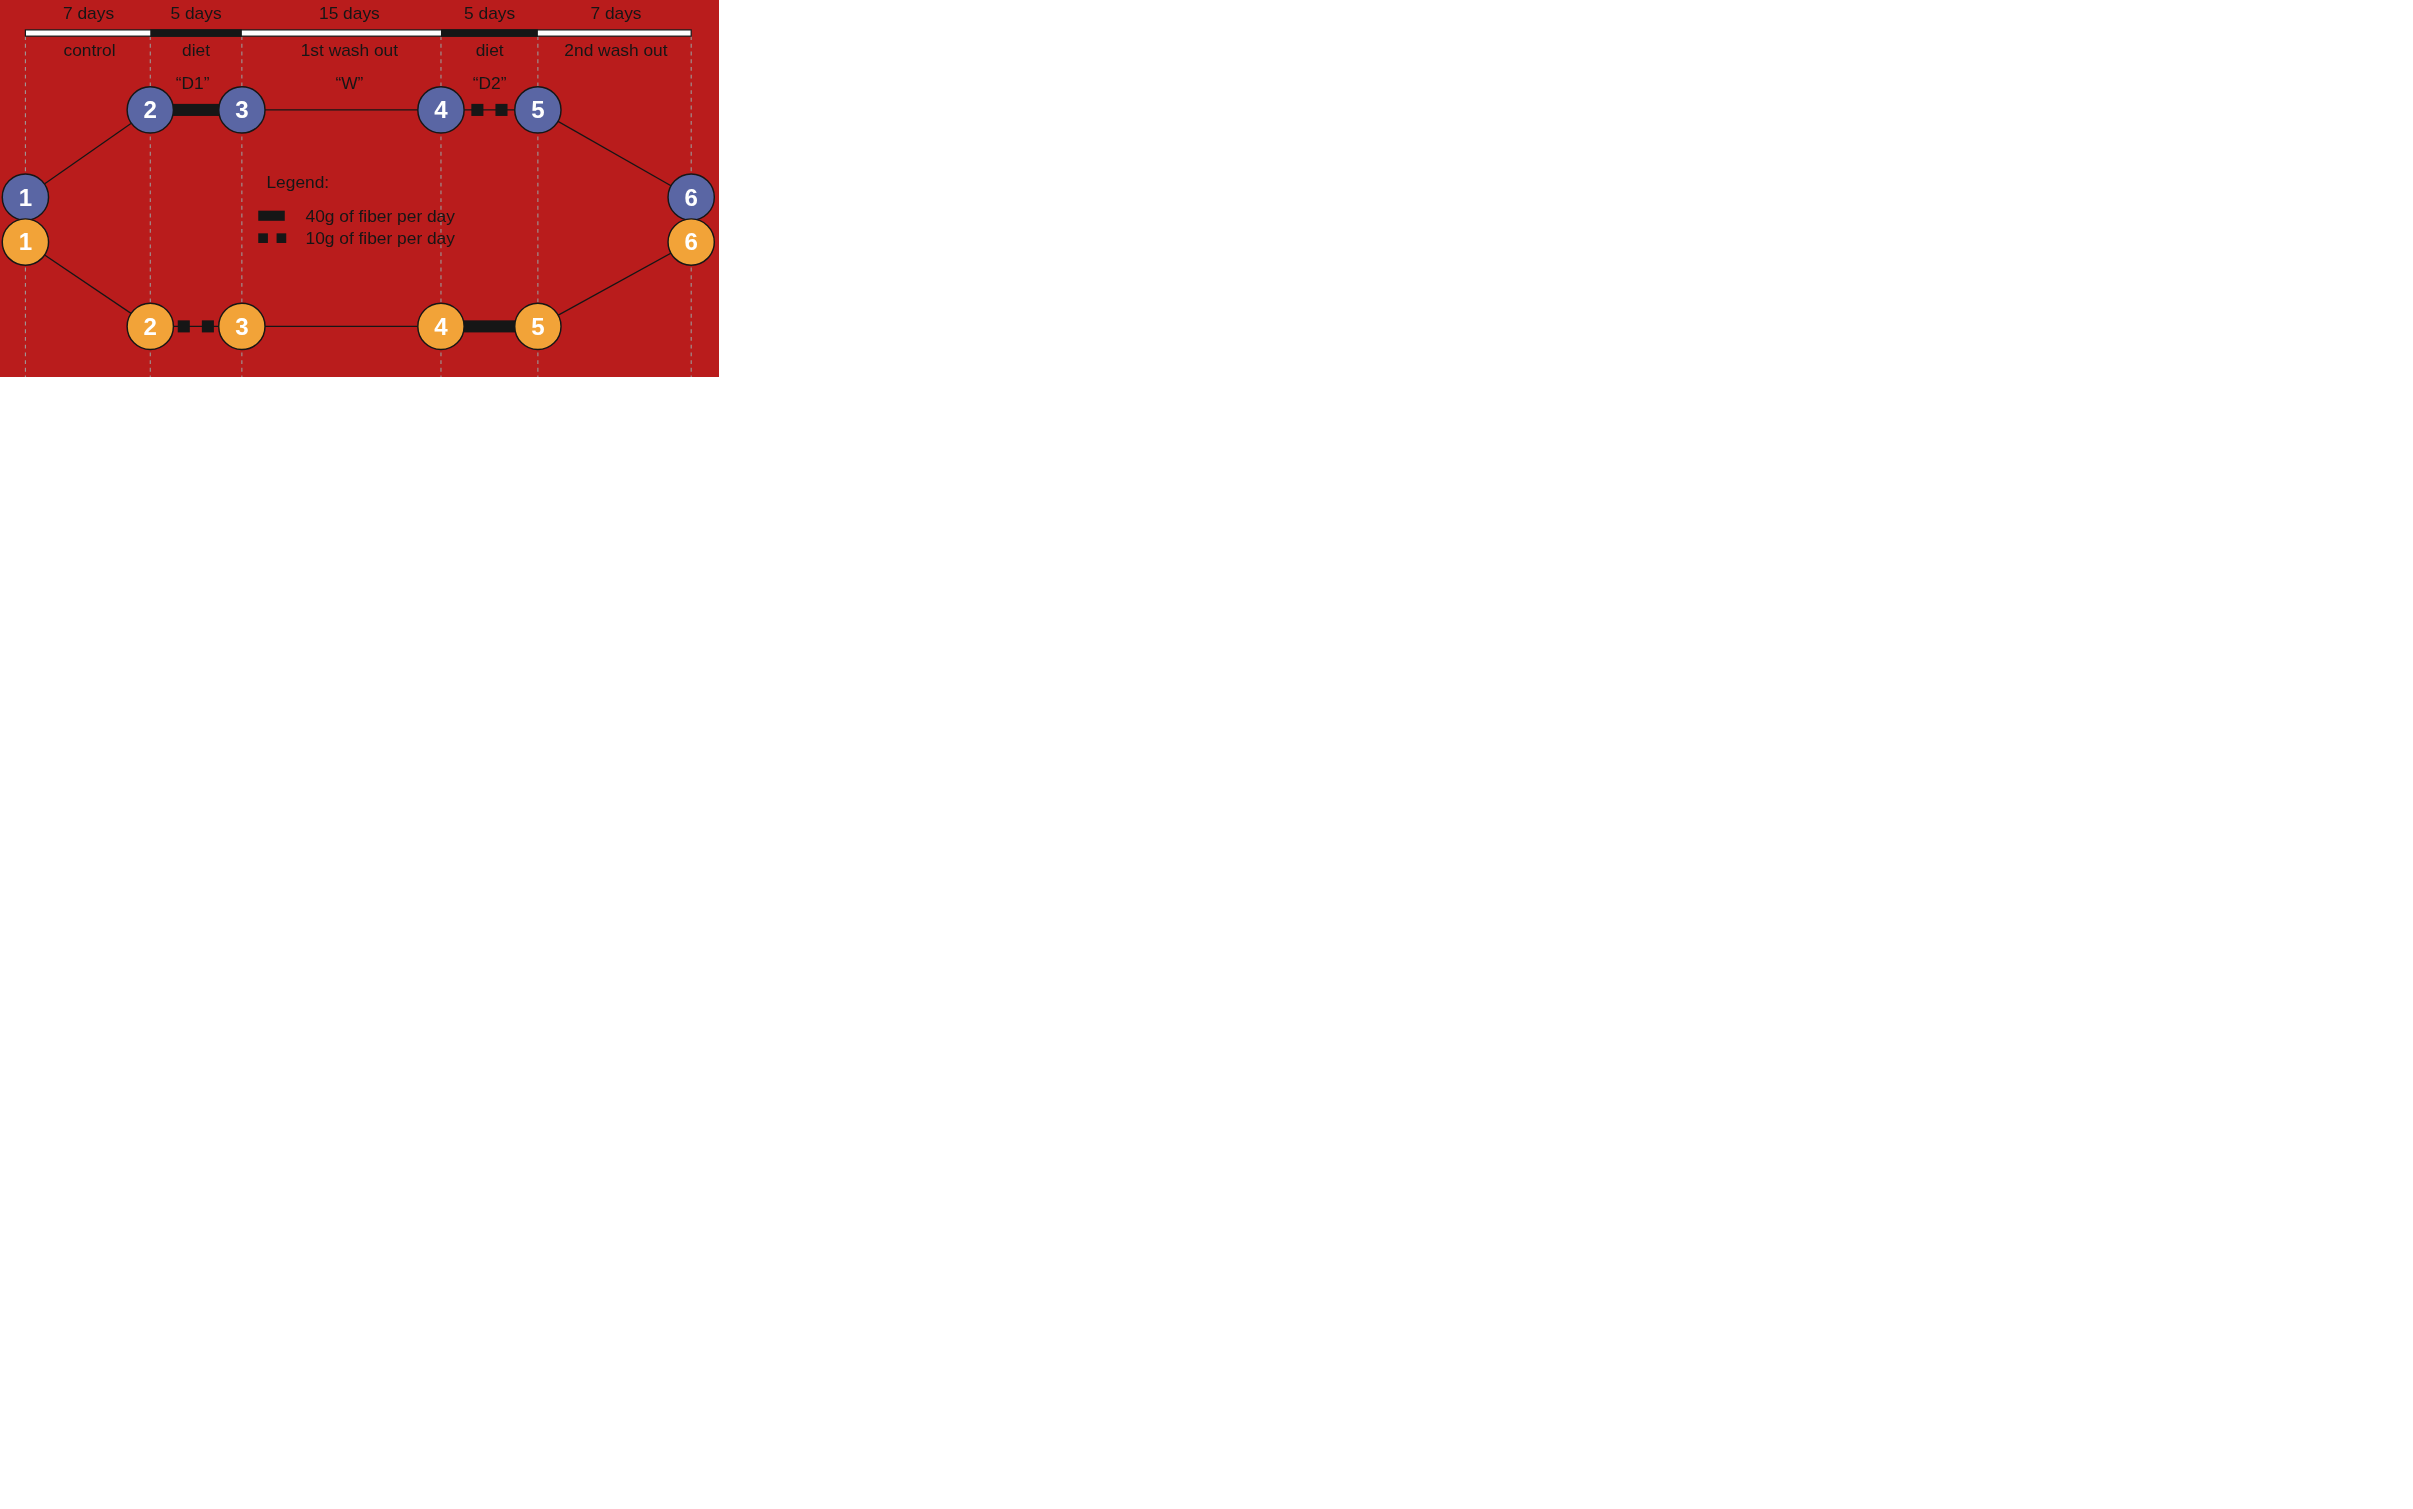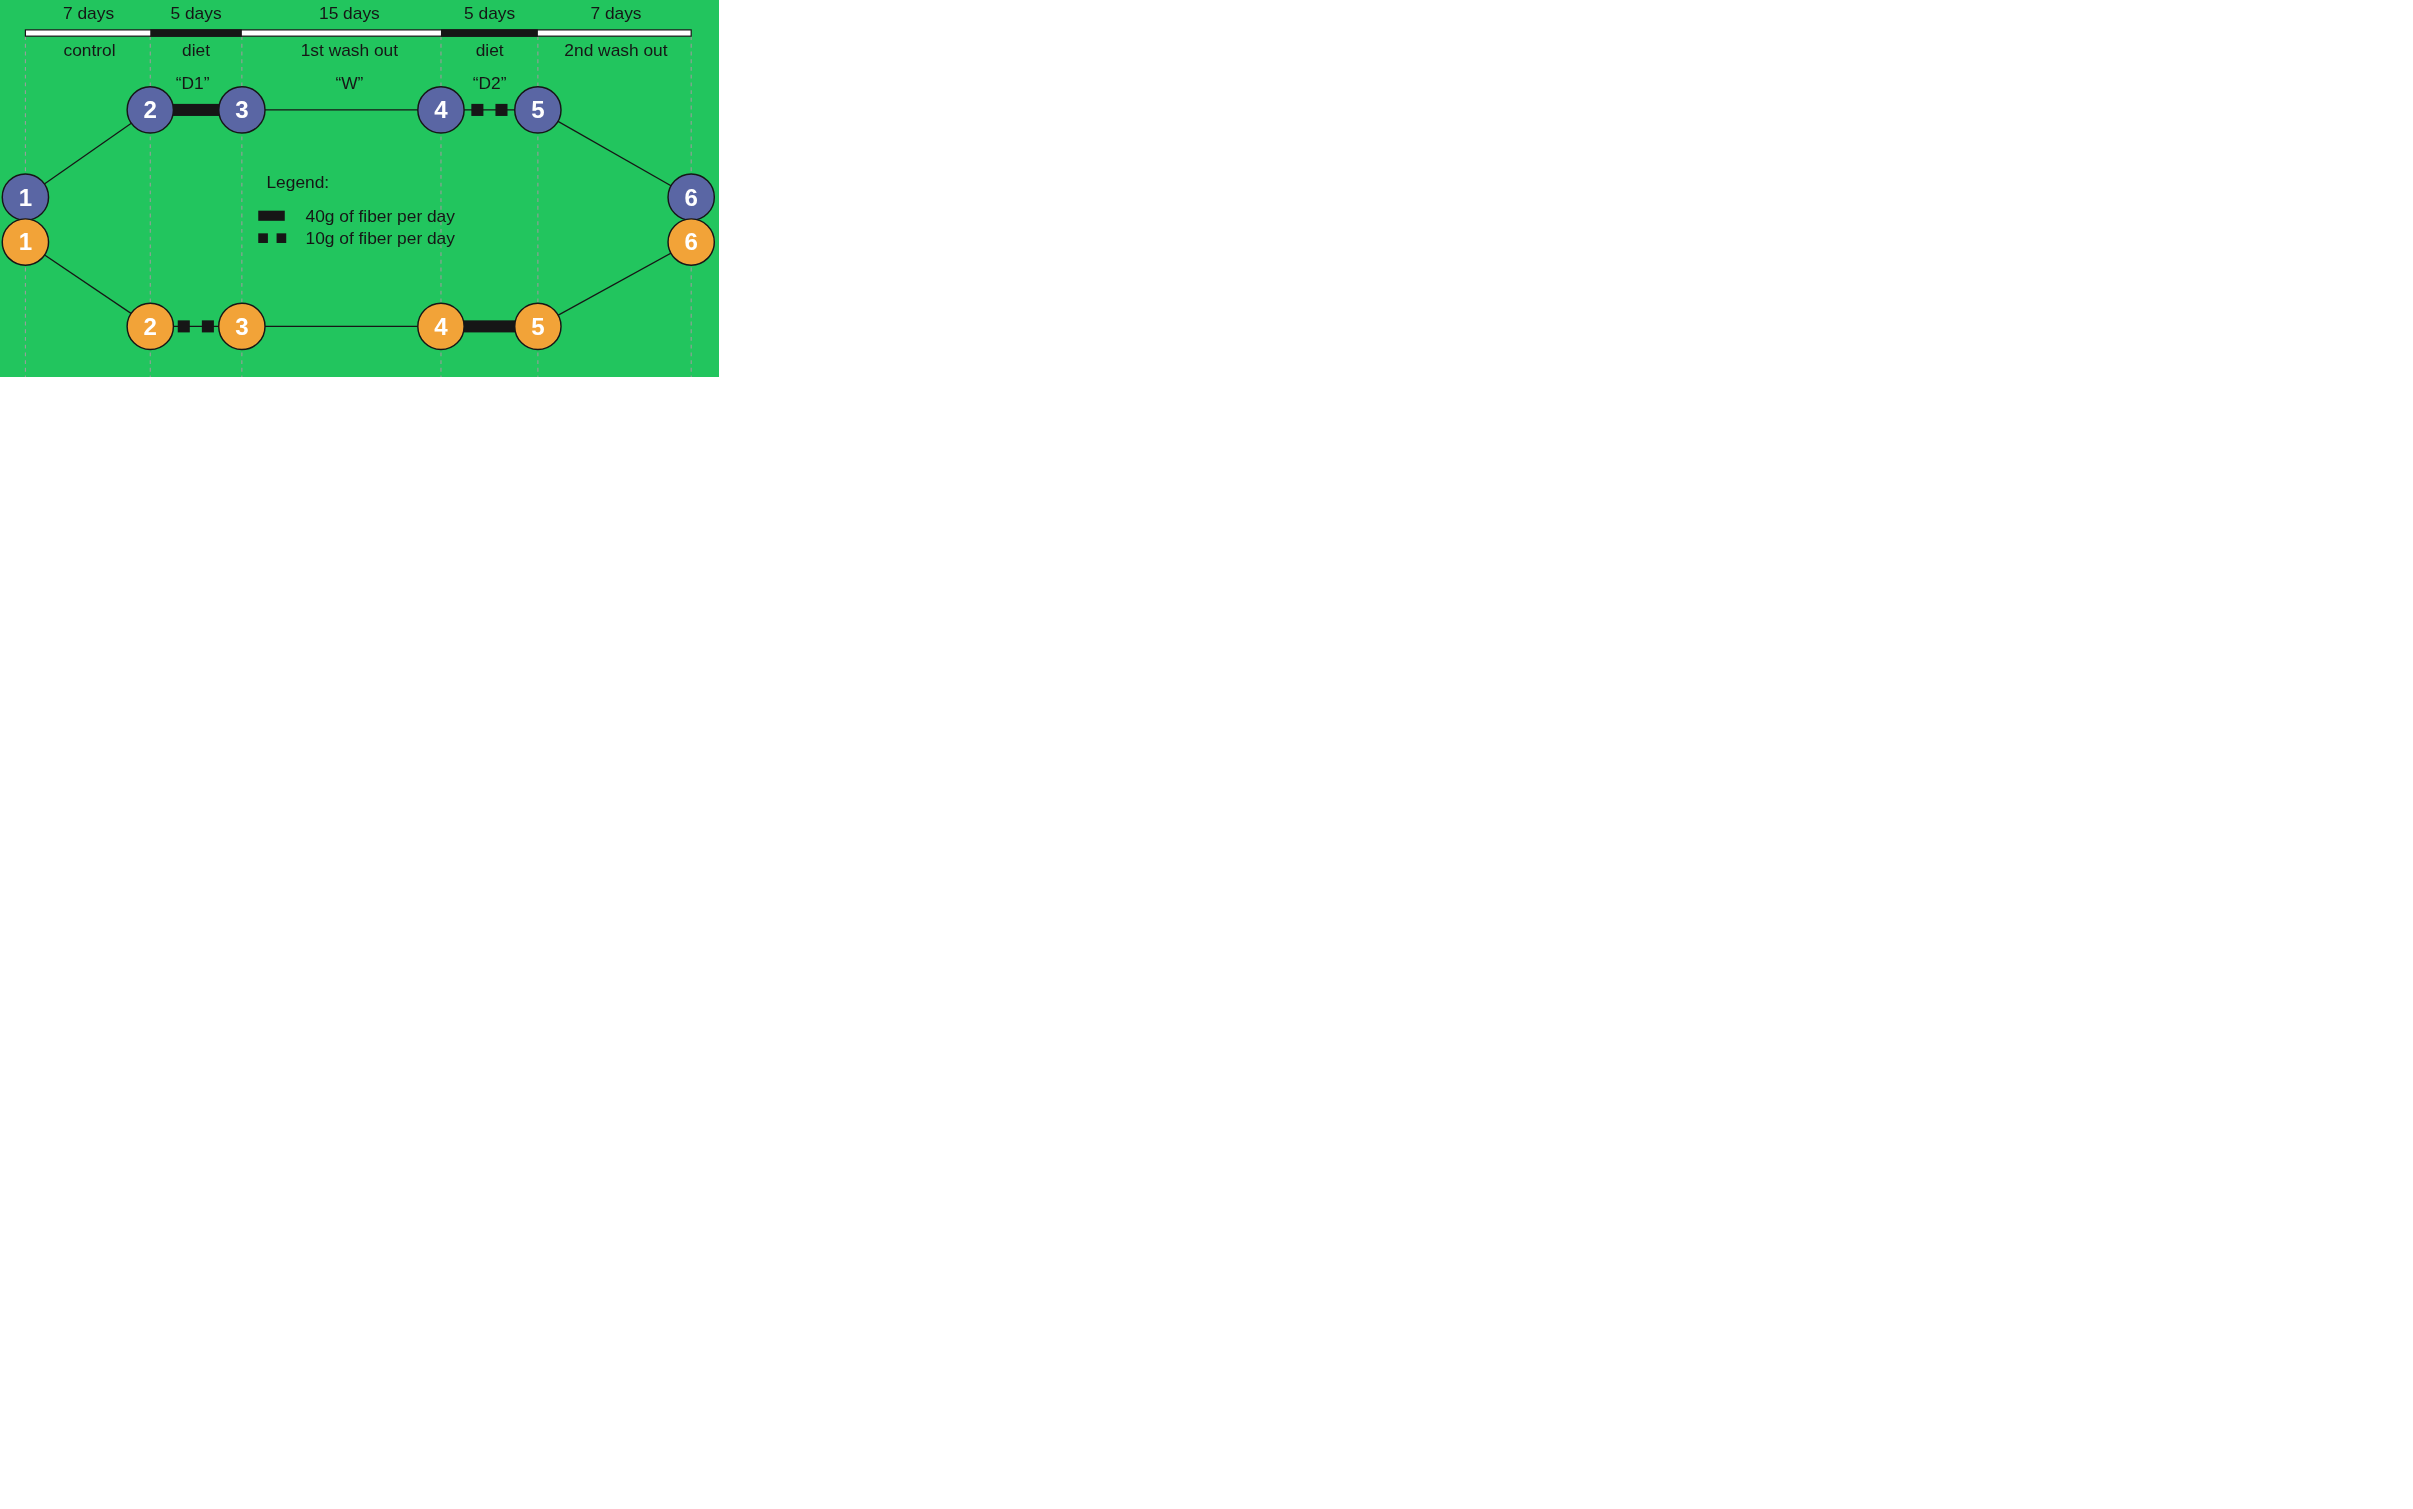--- a/index.html
+++ b/index.html
@@ -1,16 +1,16 @@
 <!DOCTYPE html>
 <html style="font-size:7.7px"><head>
 <meta charset="utf-8">
 <style>
   html, body { margin: 0; padding: 0; background: #ffffff; }
-  .stage { position: relative; width: 719px; height: 377px; background: #22c55e; overflow: hidden; }
+  .stage { position: relative; width: 719px; height: 377px; background: #b91c1c; overflow: hidden; }
   svg { display: block; }
   .lbl  { font-family: "Liberation Sans", sans-serif; font-size: 36px; fill: #161616; }
   .num  { font-family: "Liberation Sans", sans-serif; font-size: 50px; font-weight: bold; fill: #ffffff; }
   .ink     { fill: #161616; }
   .grid    { stroke: #9C9C9C; stroke-width: 2.2; stroke-dasharray: 8 8; fill: none; }
   .conn    { stroke: #161616; stroke-width: 2.6; fill: none; }
   .node    { stroke: #161616; stroke-width: 3; }
   .barline { fill: #ffffff; stroke: #161616; stroke-width: 2.5; }
 </style>
 </head>

